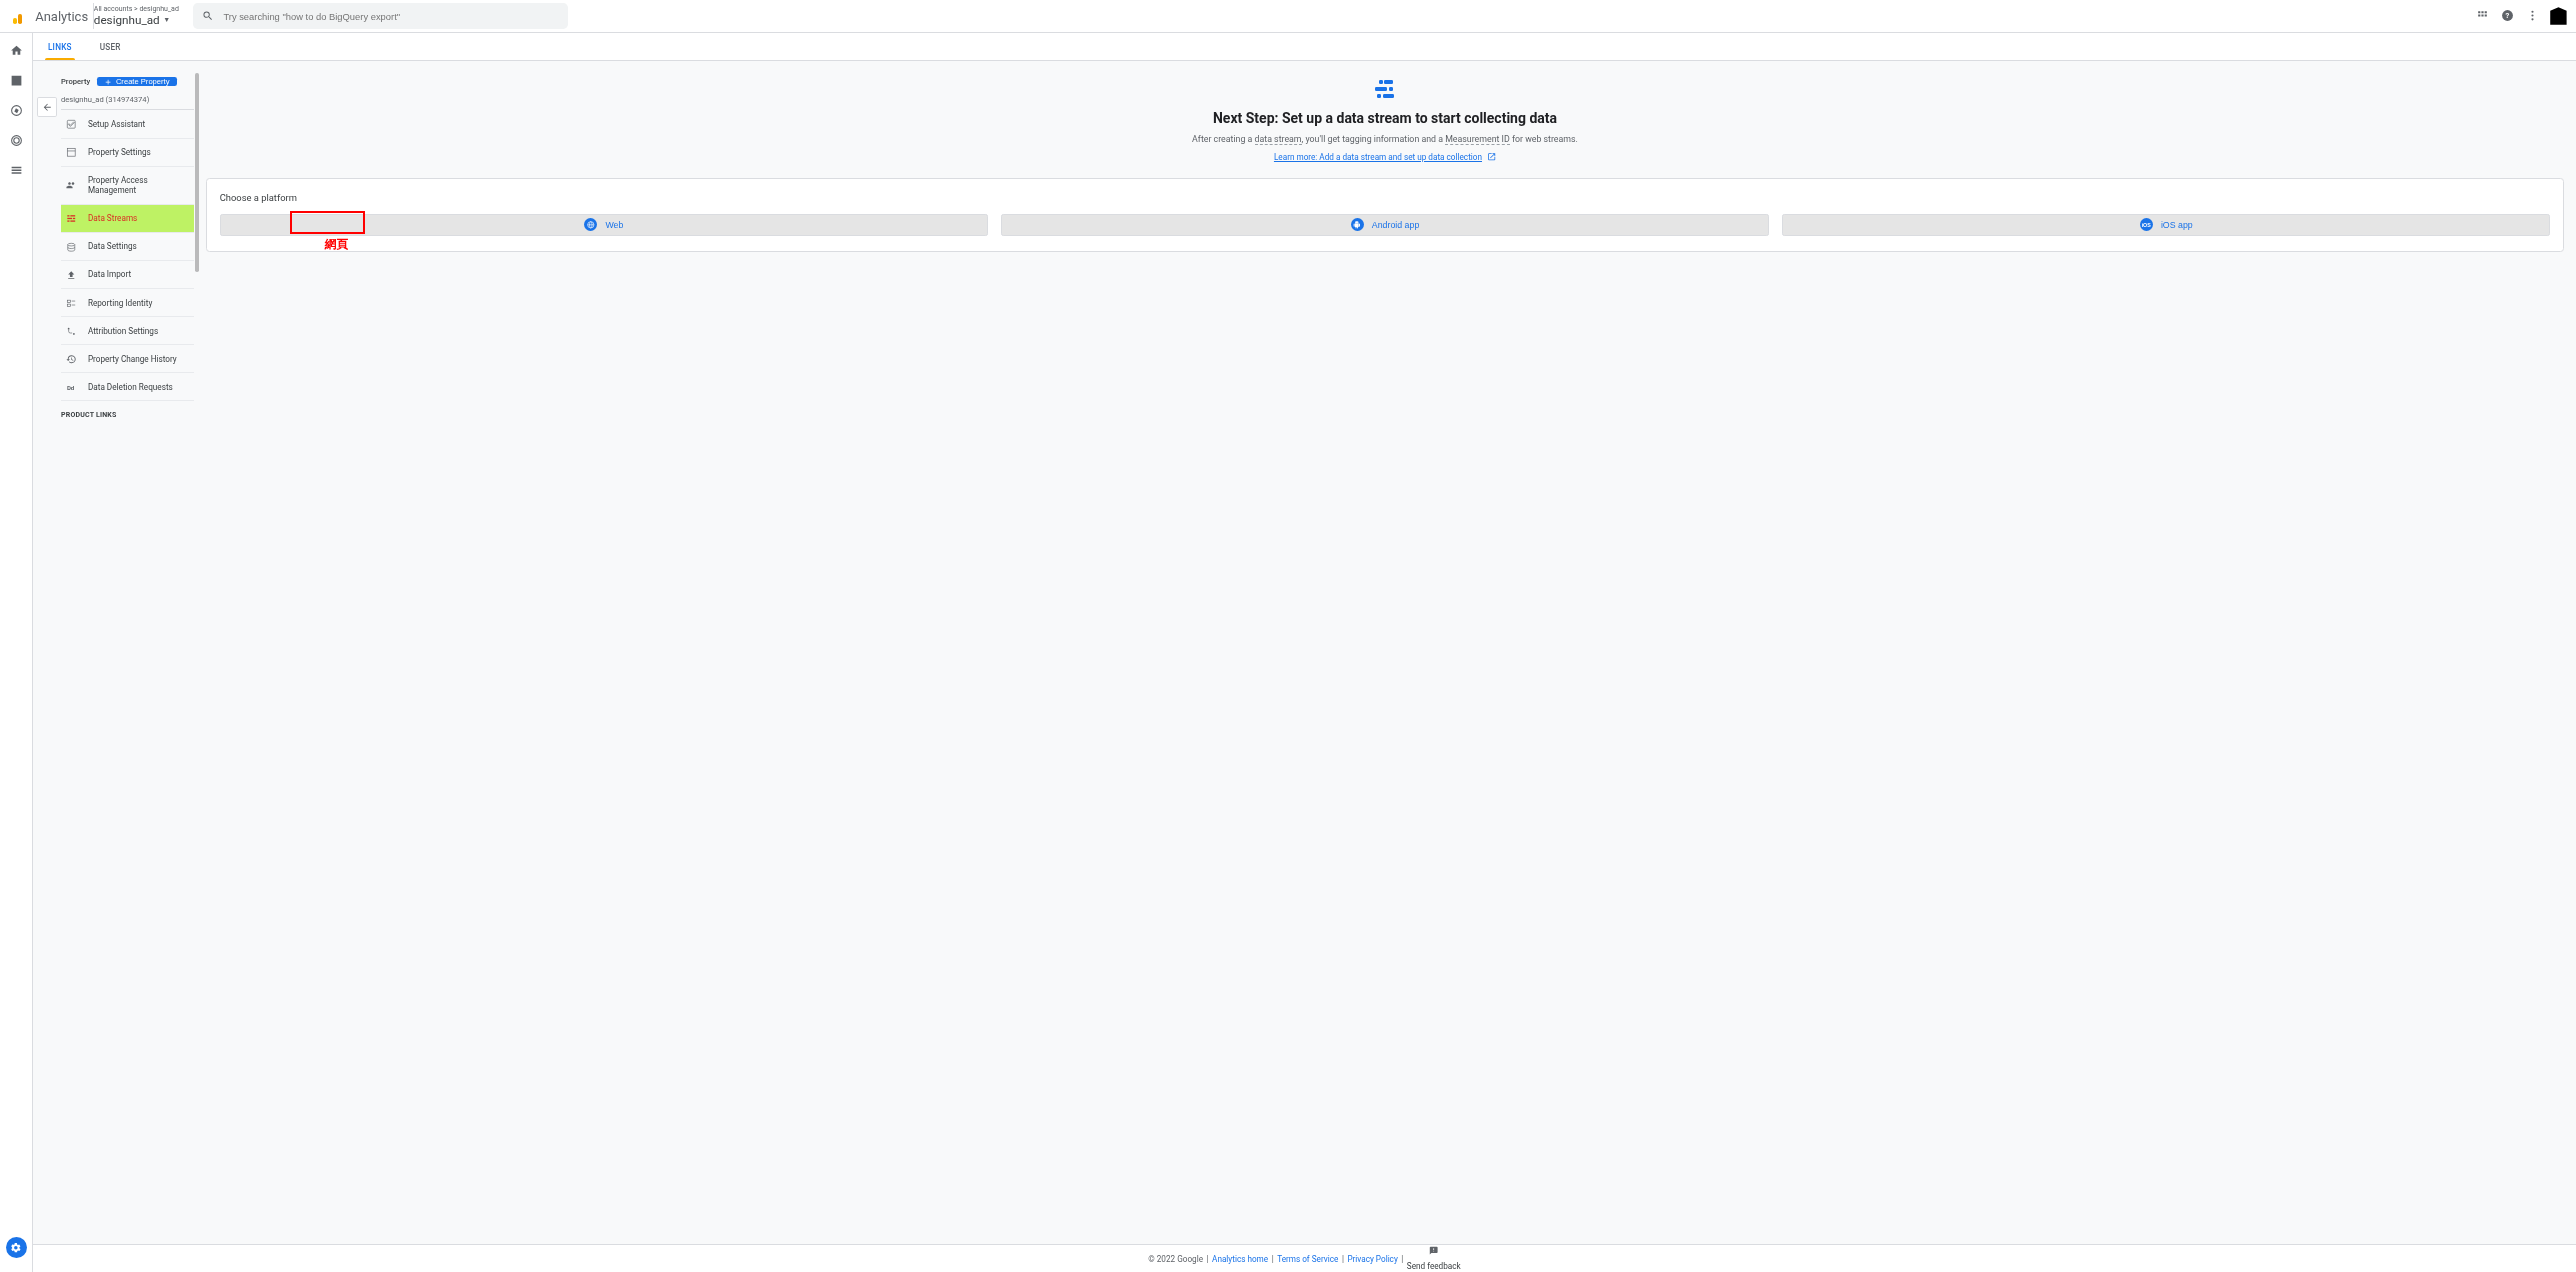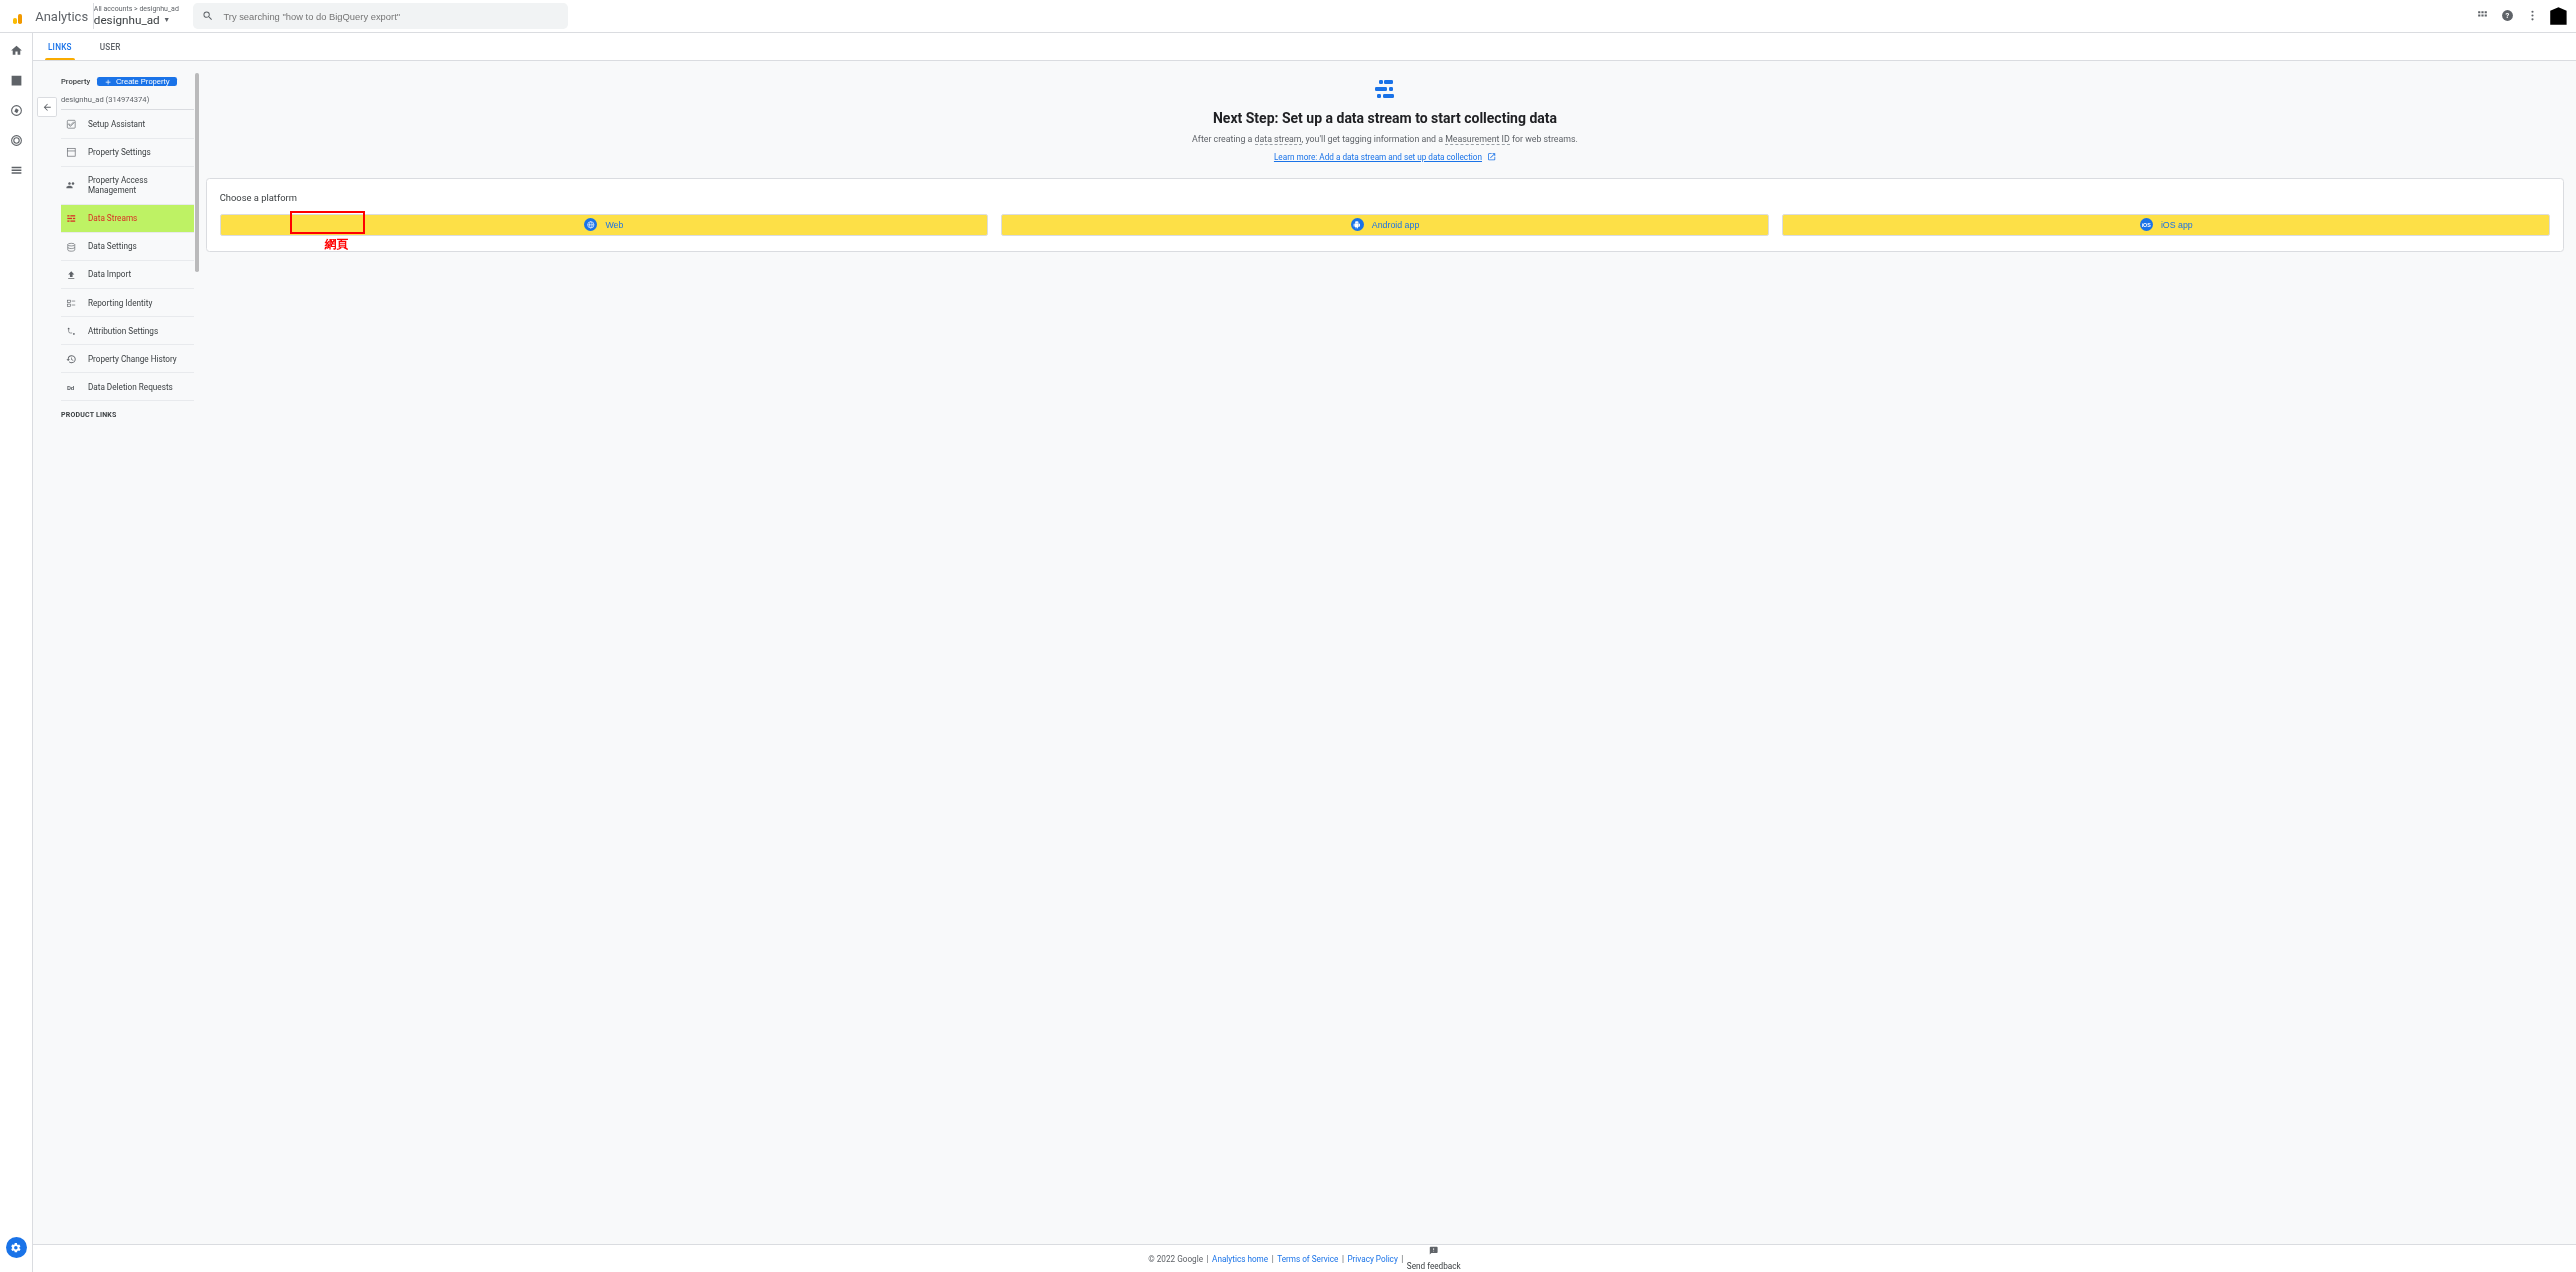--- a/index.html
+++ b/index.html
@@ -71,21 +71,21 @@
   .hero-icon .b { position: absolute; background: #1a73e8; height: 4.1px; border-radius: 1.2px; }
   .hero h1 { font-size: 14px; font-weight: 700; color: #202124; margin-bottom: 8.2px; }
   .hero p { font-size: 8.8px; color: #5f6368; margin-bottom: 8.2px; }
   .hero .dotted { border-bottom: 0.6px dashed #9aa0a6; }
   .learn-link { color: #1a73e8; font-size: 8.2px; display: inline-flex; align-items: center; gap: 4.7px; }
   .learn-link svg { width: 9.4px; height: 9.4px; fill: #1a73e8; }
 
   .platform-card { background: #fff; border: 0.6px solid #dadce0; border-radius: 3.5px; margin-top: 16.4px; padding: 13px 13px 15px; }
   .platform-card h3 { font-size: 9.4px; font-weight: 400; color: #3c4043; margin-bottom: 10.5px; }
   .platforms { display: flex; gap: 13px; position: relative; }
-  .plat-btn { flex: 1; height: 22px; border: 0.6px solid #dadce0; border-radius: 2.3px; background: #fde047; display: flex; align-items: center; justify-content: center; gap: 8.2px; font-size: 8.8px; color: #1a73e8; font-weight: 500; cursor: pointer; }
+  .plat-btn { flex: 1; height: 22px; border: 0.6px solid #dadce0; border-radius: 2.3px; background: #e5e5e5; display: flex; align-items: center; justify-content: center; gap: 8.2px; font-size: 8.8px; color: #1a73e8; font-weight: 500; cursor: pointer; }
   .plat-btn .picon { width: 13px; height: 13px; border-radius: 50%; background: #1a73e8; display: flex; align-items: center; justify-content: center; }
   .plat-btn .picon svg { width: 7.6px; height: 7.6px; fill: #fff; }
   .plat-btn .picon.ios { font-size: 5.3px; color: #fff; font-weight: 700; }
   .highlight-box { position: absolute; border: 2.9px solid #ff0000; pointer-events: none; }
   .annot { position: absolute; color: #ff0000; font-size: 11.7px; font-weight: 700; }
 
   
   .footer { position: absolute; bottom: 0; left: 33px; right: 0; height: 28px; background: #fff; border-top: 0.6px solid #dadce0; display: flex; align-items: center; justify-content: center; gap: 3.5px; font-size: 8.2px; color: #5f6368; }
   .footer a { color: #1a73e8; text-decoration: none; }
   .footer .sep { color: #5f6368; }

